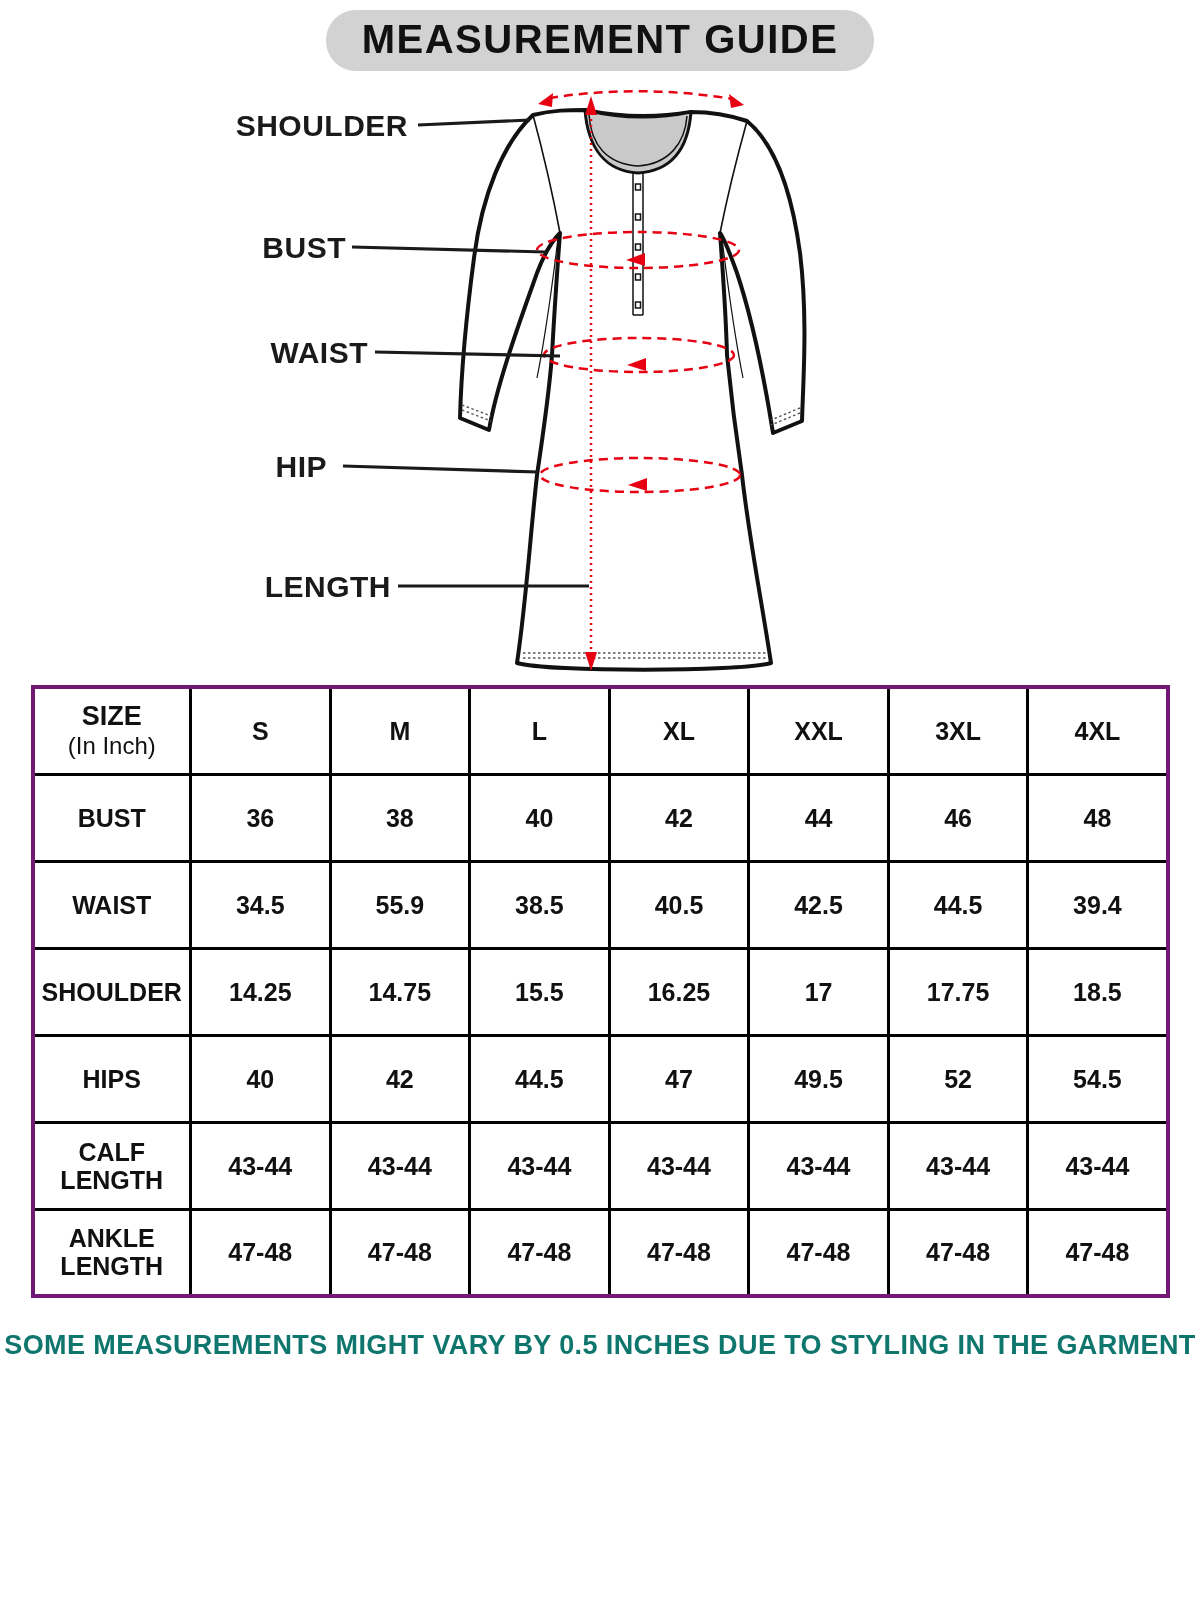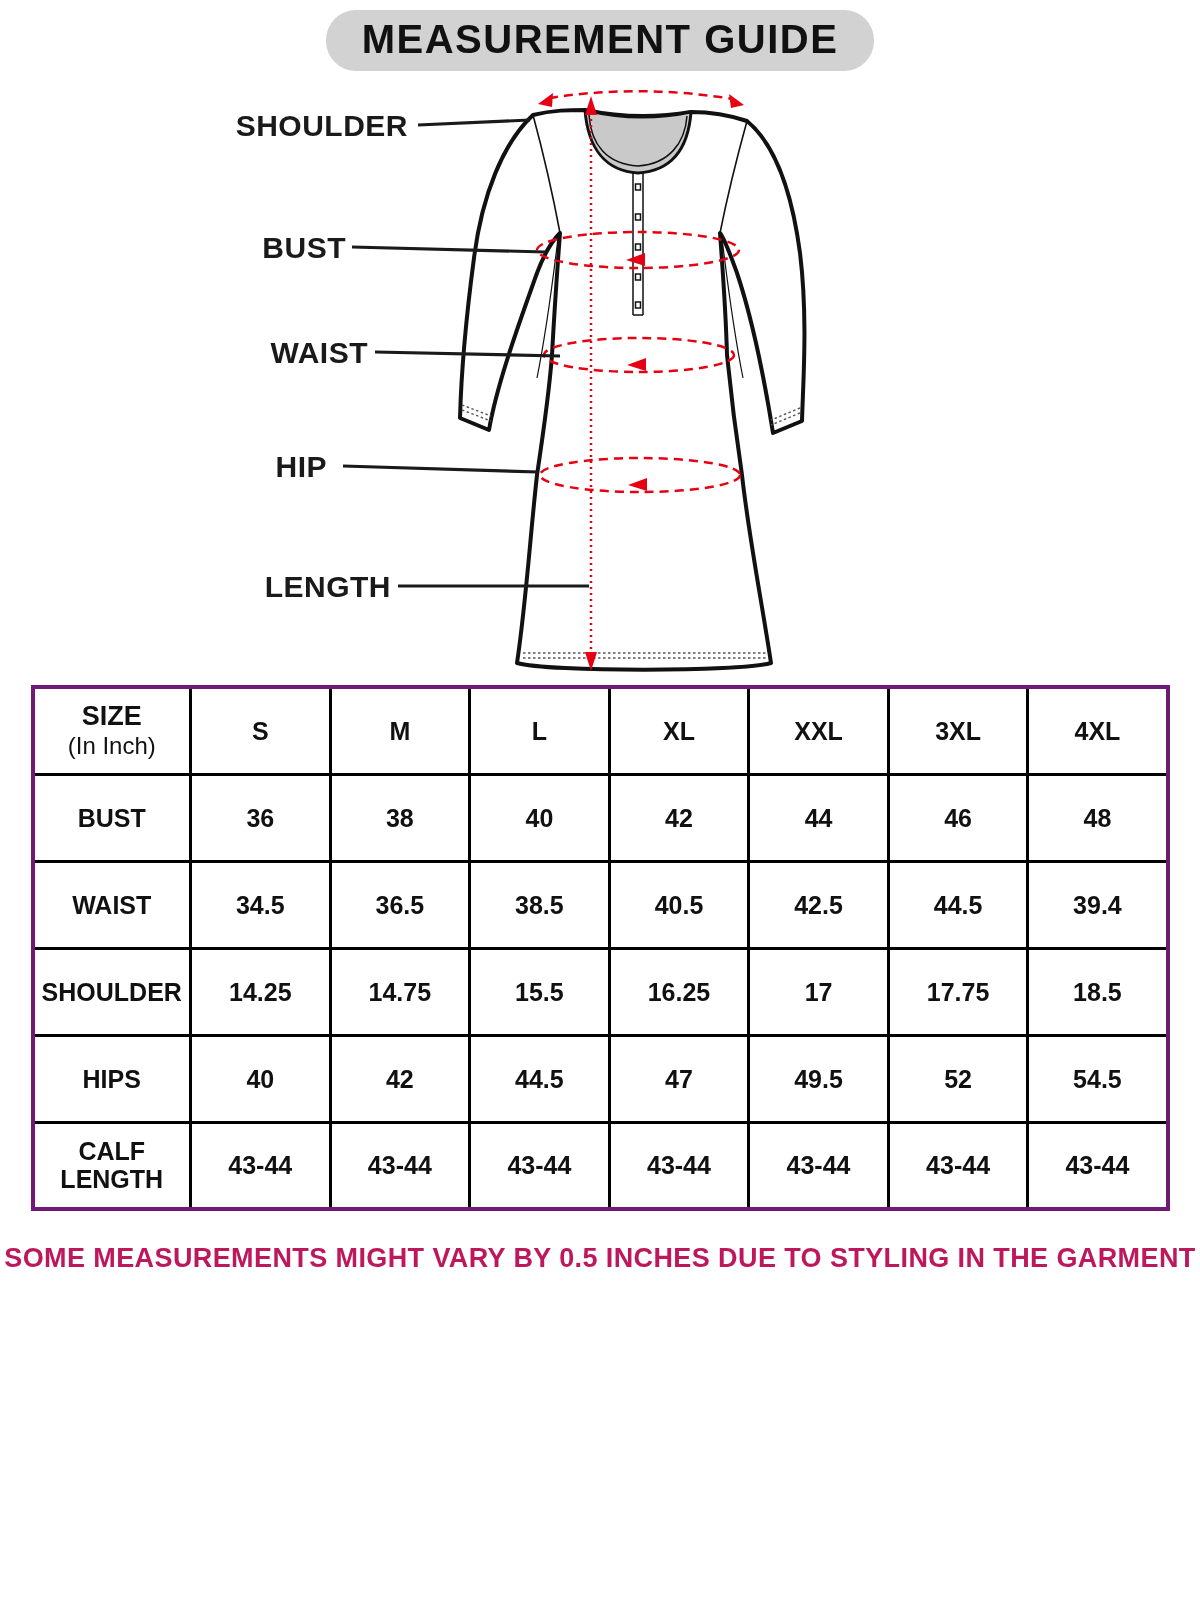--- a/index.html
+++ b/index.html
@@ -62,21 +62,21 @@
   th.size-col { font-size: 26px; }
 
   .footer-note {
     margin-top: 32px;
     width: 1200px;
     text-align: center;
     font-size: 27px;
     font-weight: bold;
     letter-spacing: 0.4px;
     white-space: nowrap;
-    color: #be185d;
+    color: #0f766e;
   }
 </style>
 </head>
 <body>
 
 <div class="title-bar">
   <h1>MEASUREMENT GUIDE</h1>
 </div>
 
 <div class="diagram">
@@ -204,21 +204,21 @@
         <td>38</td>
         <td>40</td>
         <td>42</td>
         <td>44</td>
         <td>46</td>
         <td>48</td>
       </tr>
       <tr>
         <th>WAIST</th>
         <td>34.5</td>
-        <td>36.5</td>
+        <td>55.9</td>
         <td>38.5</td>
         <td>40.5</td>
         <td>42.5</td>
         <td>44.5</td>
         <td>39.4</td>
       </tr>
       <tr>
         <th>SHOULDER</th>
         <td>14.25</td>
         <td>14.75</td>
@@ -241,16 +241,26 @@
       <tr>
         <th>CALF LENGTH</th>
         <td>43-44</td>
         <td>43-44</td>
         <td>43-44</td>
         <td>43-44</td>
         <td>43-44</td>
         <td>43-44</td>
         <td>43-44</td>
       </tr>
+      <tr>
+        <th>ANKLE LENGTH</th>
+        <td>47-48</td>
+        <td>47-48</td>
+        <td>47-48</td>
+        <td>47-48</td>
+        <td>47-48</td>
+        <td>47-48</td>
+        <td>47-48</td>
+      </tr>
     </tbody>
 </table>
 
 <div class="footer-note">SOME MEASUREMENTS MIGHT VARY BY 0.5 INCHES DUE TO STYLING IN THE GARMENT</div>
 
 </body></html>

